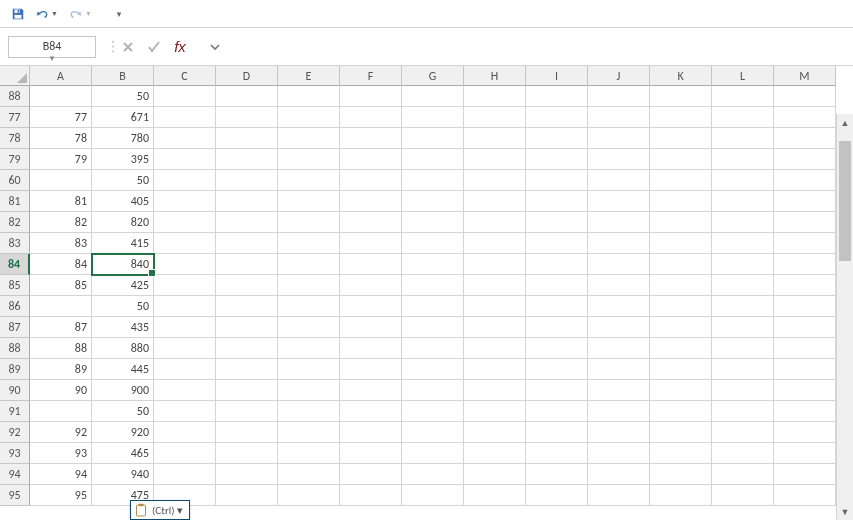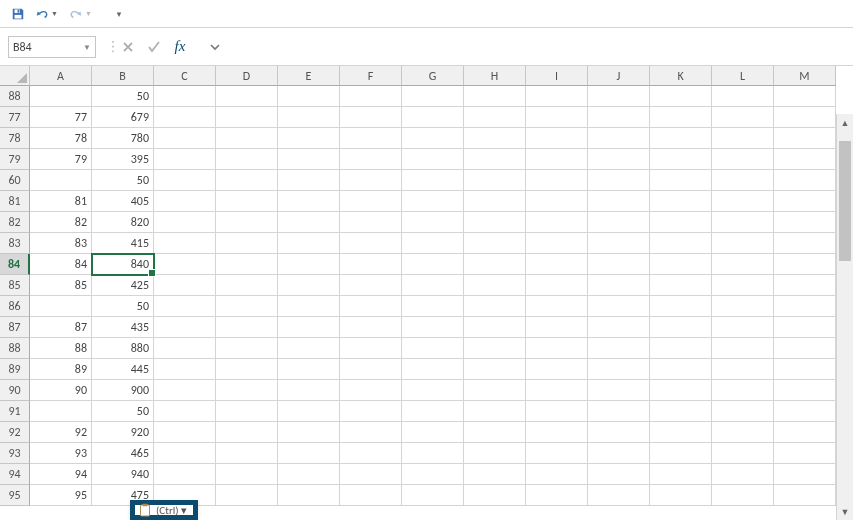--- a/index.html
+++ b/index.html
@@ -4,25 +4,25 @@
 <style>
   * { box-sizing: border-box; margin: 0; padding: 0; }
   html, body { width: 853px; height: 520px; font-family: "Segoe UI", Calibri, sans-serif; font-size: 12px; background: #fff; overflow: hidden; color: #444; }
   .toolbar { height: 28px; background: #fff; border-bottom: 1px solid #d4d4d4; display: flex; align-items: center; padding: 0 6px; gap: 2px; }
   .tb-btn { display: flex; align-items: center; justify-content: center; width: 24px; height: 22px; cursor: pointer; }
   .tb-btn.drop { width: 32px; justify-content: flex-start; padding-left: 3px; gap: 2px; }
   .tb-drop-caret { font-size: 7px; color: #666; }
   .tb-sep { width: 1px; height: 18px; background: transparent; margin: 0 2px; }
   .custom-icon { font-size: 9px; color: #666; }
   .formula-bar { height: 38px; background: #fff; border-bottom: 1px solid #d4d4d4; display: flex; align-items: center; padding: 3px 6px 3px 8px; gap: 4px; }
-  .name-box { width: 88px; height: 22px; border: 1px solid #c6c6c6; background: #fff; padding: 2px 4px; font-size: 12px; display: flex; align-items: center; justify-content: space-between; cursor: text; }
+  .name-box { width: 88px; height: 22px; border: 1px solid #c6c6c6; background: #fff; padding: 2px 4px; font-size: 12px; display: flex; align-items: center; justify-content: space-between; cursor: text; flex-direction: column; }
   .name-box-arrow { font-size: 8px; color: #888; }
   .fx-controls { display: flex; align-items: center; gap: 2px; margin-left: 6px; margin-right: 4px; }
   .fx-btn { width: 24px; height: 22px; display: flex; align-items: center; justify-content: center; color: #b0b0b0; font-size: 14px; cursor: pointer; }
-  .fx-btn.fx-lbl { font-style: italic; font-family: Liberation Serif, serif; color: #0c4a6e; font-size: 15px; }
+  .fx-btn.fx-lbl { font-style: italic; font-family: Liberation Sans, sans-serif; color: #7f1d1d; font-size: 15px; }
   .fx-dots { width: 8px; color: #bbb; font-size: 14px; text-align: center; }
   .formula-input { flex: 1; height: 26px; border: 2px solid #c00000; background: #fff; padding: 2px 6px; font-size: 12px; display: flex; align-items: center; cursor: text; }
   .expand-btn { width: 22px; height: 22px; display: flex; align-items: center; justify-content: center; color: #777; font-size: 12px; cursor: pointer; margin-left: 4px; }
   .select-all-cell { width: 30px; height: 20px; background: #f0f0f0; border-right: 1px solid #c6c6c6; border-bottom: 1px solid #ababab; position: relative; flex: none; }
   .select-all-cell::after { content: ""; position: absolute; right: 2px; bottom: 2px; width: 0; height: 0; border-style: solid; border-width: 0 0 10px 10px; border-color: transparent transparent #b7b7b7 transparent; }
   .sheet-area { position: relative; height: 454px; display: flex; flex-direction: column; }
   .col-headers { display: flex; height: 20px; flex: none; }
   .col-head { flex: none; width: 62px; height: 20px; background: #f0f0f0; border-right: 1px solid #c6c6c6; border-bottom: 1px solid #ababab; font-size: 12px; color: #555; display: flex; align-items: center; justify-content: center; cursor: pointer; }
   .grid-body { display: flex; flex: 1; overflow: hidden; }
   .row-headers { flex: none; width: 30px; }
@@ -30,21 +30,21 @@
   .row-head.active { background: #d8d8d8; color: #217346; font-weight: 700; border-right: 2px solid #217346; }
   .cells { flex: 1; position: relative; }
   .row { display: flex; height: 21px; }
   .cell { width: 62px; height: 21px; border-right: 1px solid #d4d4d4; border-bottom: 1px solid #d4d4d4; padding: 0 4px; font-size: 12px; display: flex; align-items: center; justify-content: flex-end; cursor: cell; background: #fff; }
   .cell.selected { outline: 2px solid #217346; outline-offset: -1px; z-index: 2; position: relative; }
   .cell.selected::after { content: ""; position: absolute; right: -3px; bottom: -3px; width: 6px; height: 6px; background: #217346; border: 1px solid #fff; }
   .scrollbar-v { position: absolute; right: 0; top: 48px; bottom: 0; width: 17px; background: #f0f0f0; border-left: 1px solid #d4d4d4; display: flex; flex-direction: column; }
   .scrollbar-v .sb-btn { height: 17px; display: flex; align-items: center; justify-content: center; font-size: 9px; color: #666; cursor: pointer; }
   .scrollbar-v .sb-track { flex: 1; position: relative; }
   .scrollbar-v .sb-thumb { position: absolute; left: 2px; right: 2px; top: 10px; height: 120px; background: #c2c2c2; cursor: pointer; }
-  .paste-options { position: absolute; left: 130px; bottom: 0; height: 20px; background: #fff; border: 5px solid #0c4a6e; padding: 0 6px 0 3px; display: flex; align-items: center; gap: 4px; font-size: 11px; color: #555; cursor: pointer; box-shadow: 0 1px 3px rgba(0,0,0,.15); }
+  .paste-options { position: absolute; left: 130px; bottom: 0; height: 20px; background: #fff; border: 1px solid #0c4a6e; padding: 0 6px 0 3px; display: flex; align-items: center; gap: 4px; font-size: 11px; color: #555; cursor: pointer; box-shadow: 0 1px 3px rgba(0,0,0,.15); }
   .paste-icon { width: 14px; height: 14px; display: flex; align-items: center; justify-content: center; }
 </style>
 </head>
 <body>
 
 <div class="toolbar">
   <div class="tb-btn">
     <svg width="14" height="14" viewBox="0 0 16 16">
         <path fill="#3b6fb6" d="M2 2h10l2 2v10H2z"></path>
         <rect x="4" y="2.8" width="6" height="4" fill="#fff"></rect>
@@ -154,21 +154,21 @@
           <div class="cell"></div>
           <div class="cell"></div>
           <div class="cell"></div>
           <div class="cell"></div>
           <div class="cell"></div>
           <div class="cell"></div>
           <div class="cell"></div>
         </div>
         <div class="row">
           <div class="cell">77</div>
-          <div class="cell">679</div>
+          <div class="cell">671</div>
           <div class="cell"></div>
           <div class="cell"></div>
           <div class="cell"></div>
           <div class="cell"></div>
           <div class="cell"></div>
           <div class="cell"></div>
           <div class="cell"></div>
           <div class="cell"></div>
           <div class="cell"></div>
           <div class="cell"></div>

